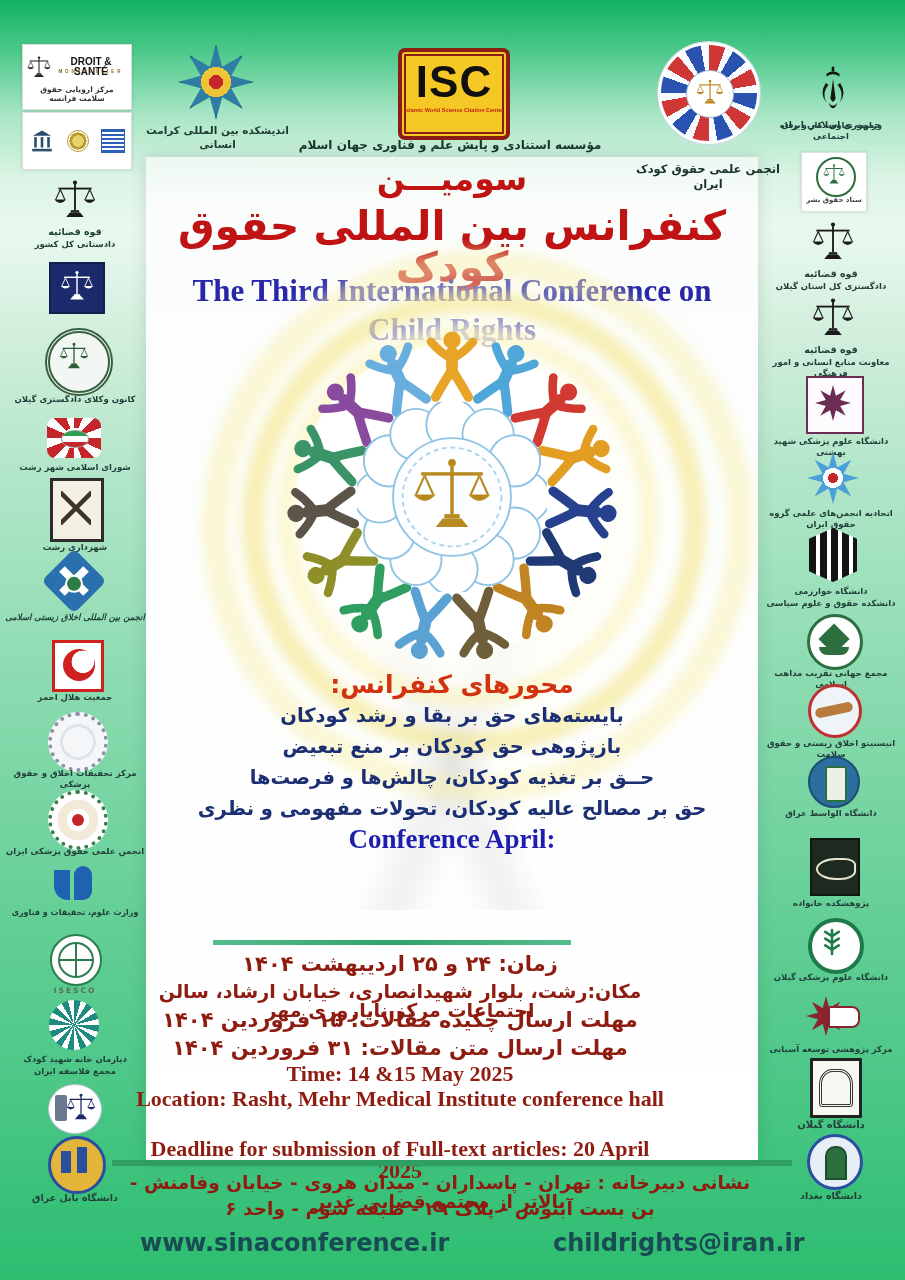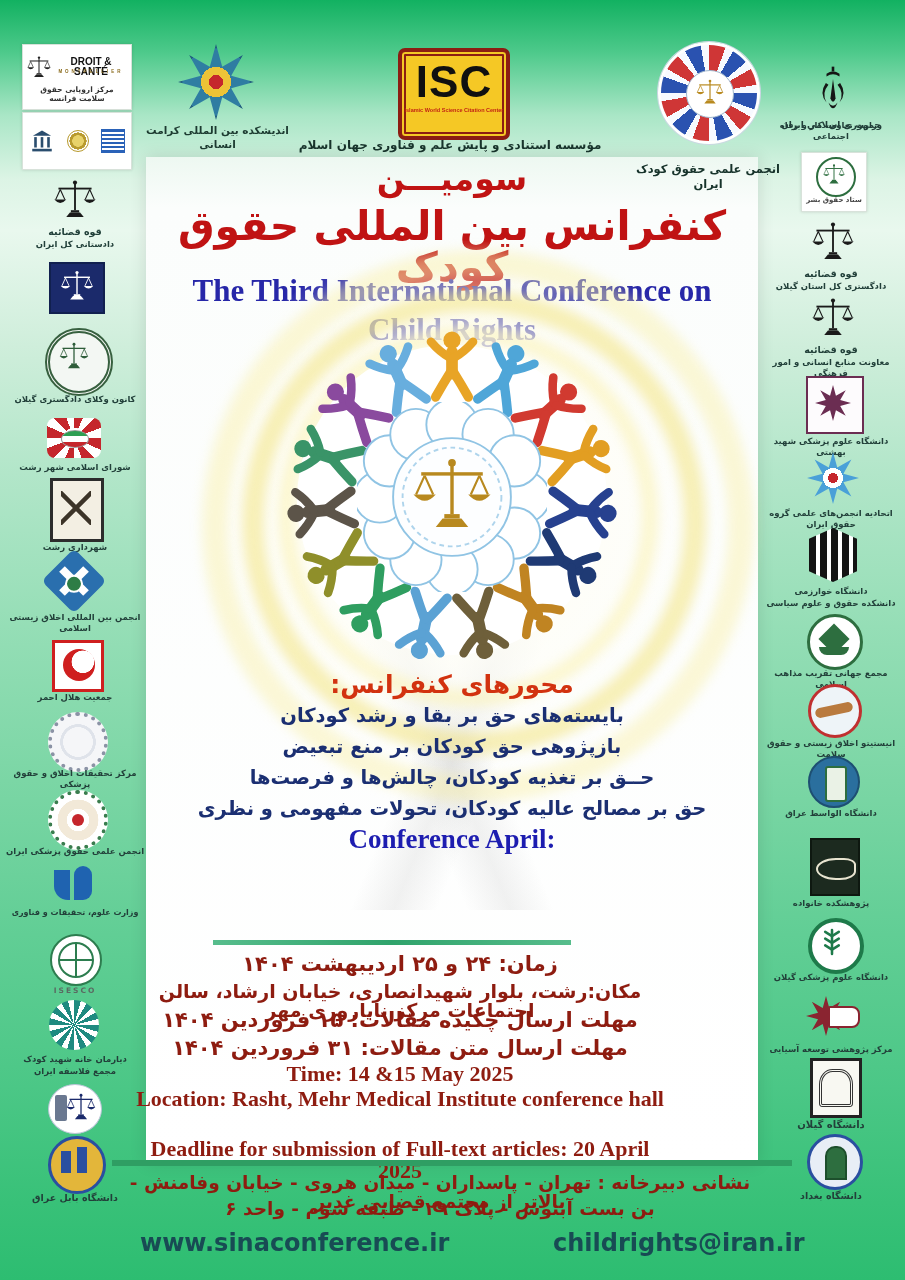--- a/index.html
+++ b/index.html
@@ -234,21 +234,21 @@
   <div class="abs ctr fa adr" style="left:120px;top:1174px;width:640px;">نشانی دبیرخانه : تهران - پاسداران - میدان هروی - خیابان وفامنش - بالاتر از مجتمع قضایی غدیر</div>
   <div class="abs ctr fa adr" style="left:120px;top:1200px;width:640px;">بن بست آبنوس - پلاک ۲۹ - طبقه سوم - واحد ۶</div>
   <div class="abs cont" style="left:140px;top:1231px;">www.sinaconference.ir</div>
   <div class="abs cont" style="left:553px;top:1231px;">childrights@iran.ir</div>
 
   <div>
     <svg class="abs" style="left:52px;top:178px;width:46px;height:46px;color:#1a1a1a;">
         <use href="#scales"></use>
       </svg>
     <div class="abs fa cap" style="left:5px;top:226px;width:140px;font-size:9.5px;">قوه قضائیه</div>
-    <div class="abs fa cap" style="left:5px;top:239px;width:140px;">دادستانی کل ایران</div>
+    <div class="abs fa cap" style="left:5px;top:239px;width:140px;">دادستانی کل کشور</div>
 
     <div class="abs" style="left:49px;top:262px;width:52px;height:48px;background:#1b2a6b;border:2px solid #11204f;">
       <svg style="width:36px;height:36px;margin:5px 8px;color:#fff;">
           <use href="#scales"></use>
         </svg>
     </div>
 
     <div class="abs" style="left:45px;top:328px;width:58px;height:58px;border-radius:50%;border:5px double #37603f;background:#f3f7f3;">
       <svg style="width:32px;height:32px;margin:8px;color:#2e5d3a;">
           <use href="#scales"></use>
@@ -264,21 +264,21 @@
     <div class="abs" style="left:50px;top:478px;width:48px;height:58px;background:#f3efe3;border:3px solid #2c2c2c;">
       <div style="position:absolute;left:8px;top:10px;width:30px;height:34px;background:linear-gradient(45deg,rgba(0,0,0,0) 44%,#3c3428 46% 54%,rgba(0,0,0,0) 56%),linear-gradient(-45deg,rgba(0,0,0,0) 44%,#3c3428 46% 54%,rgba(0,0,0,0) 56%);"></div>
     </div>
     <div class="abs fa cap" style="left:5px;top:542px;width:140px;">شهرداری رشت</div>
 
     <div class="abs" style="left:51px;top:558px;width:46px;height:46px;background:#2a6fae;transform:rotate(45deg);border-radius:6px;">
       <div style="position:absolute;left:19px;top:6px;width:8px;height:34px;background:#fff;"></div>
       <div style="position:absolute;left:6px;top:19px;width:34px;height:8px;background:#fff;"></div>
       <div style="position:absolute;left:16px;top:16px;width:14px;height:14px;border-radius:50%;background:#2e7d46;border:2px solid #fff;"></div>
     </div>
-    <div class="abs fa cap" style="left:5px;top:612px;width:140px;">انجمن بین المللی اخلاق زیستی اسلامی</div>
+    <div class="abs fa cap" style="left:5px;top:612px;width:140px;font-style:italic;">انجمن بین المللی اخلاق زیستی اسلامی</div>
 
     <div class="abs" style="left:52px;top:640px;width:46px;height:46px;background:#fff;border:3px solid #cf1f1f;">
       <div style="position:absolute;left:8px;top:6px;width:32px;height:32px;border-radius:50%;background:radial-gradient(circle at 62% 40%,rgba(0,0,0,0) 0 11px,#cf1f1f 11.5px);"></div>
     </div>
     <div class="abs fa cap" style="left:5px;top:692px;width:140px;">جمعیت هلال احمر</div>
 
     <div class="abs" style="left:48px;top:712px;width:52px;height:52px;border-radius:50%;border:4px dotted #8b93a5;background:radial-gradient(circle,#f5f6f8 0 40%,#dfe3ea 41% 48%,#f5f6f8 49%);"></div>
     <div class="abs fa cap" style="left:5px;top:768px;width:140px;">مرکز تحقیقات اخلاق و حقوق پزشکی</div>
 
     <div class="abs" style="left:48px;top:790px;width:52px;height:52px;border-radius:50%;border:4px dotted #3a7d4e;background:radial-gradient(circle,#fff 0 30%,#f2e9d8 31% 55%,#fff 56%);">

